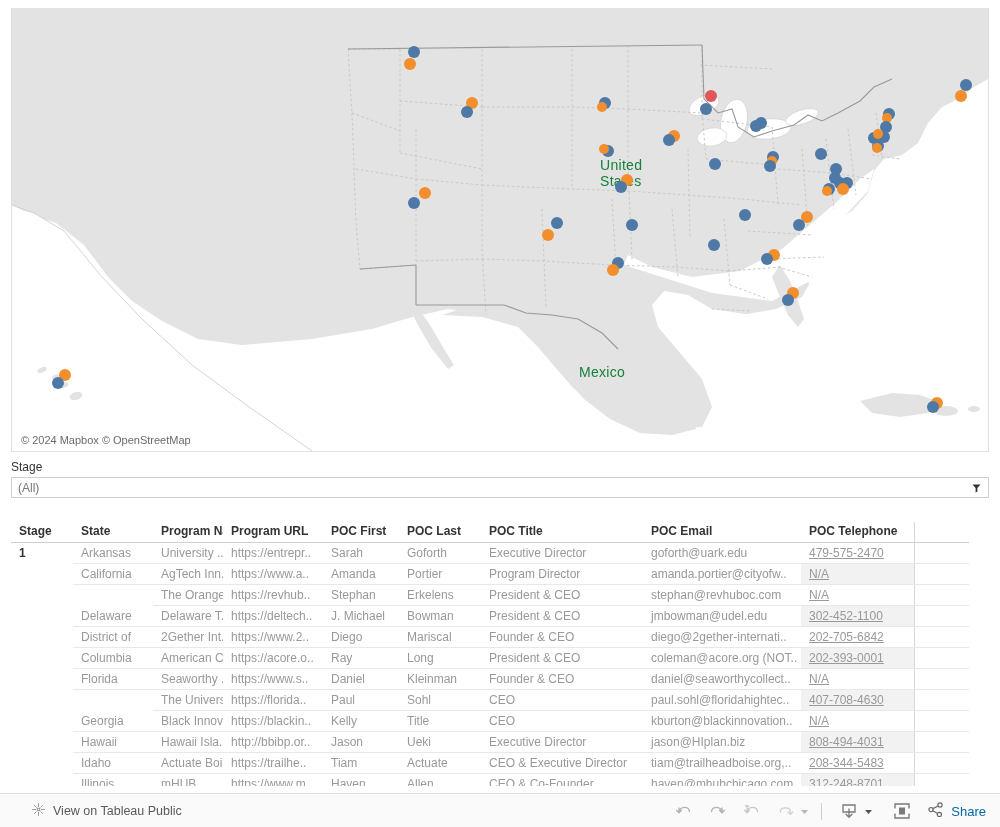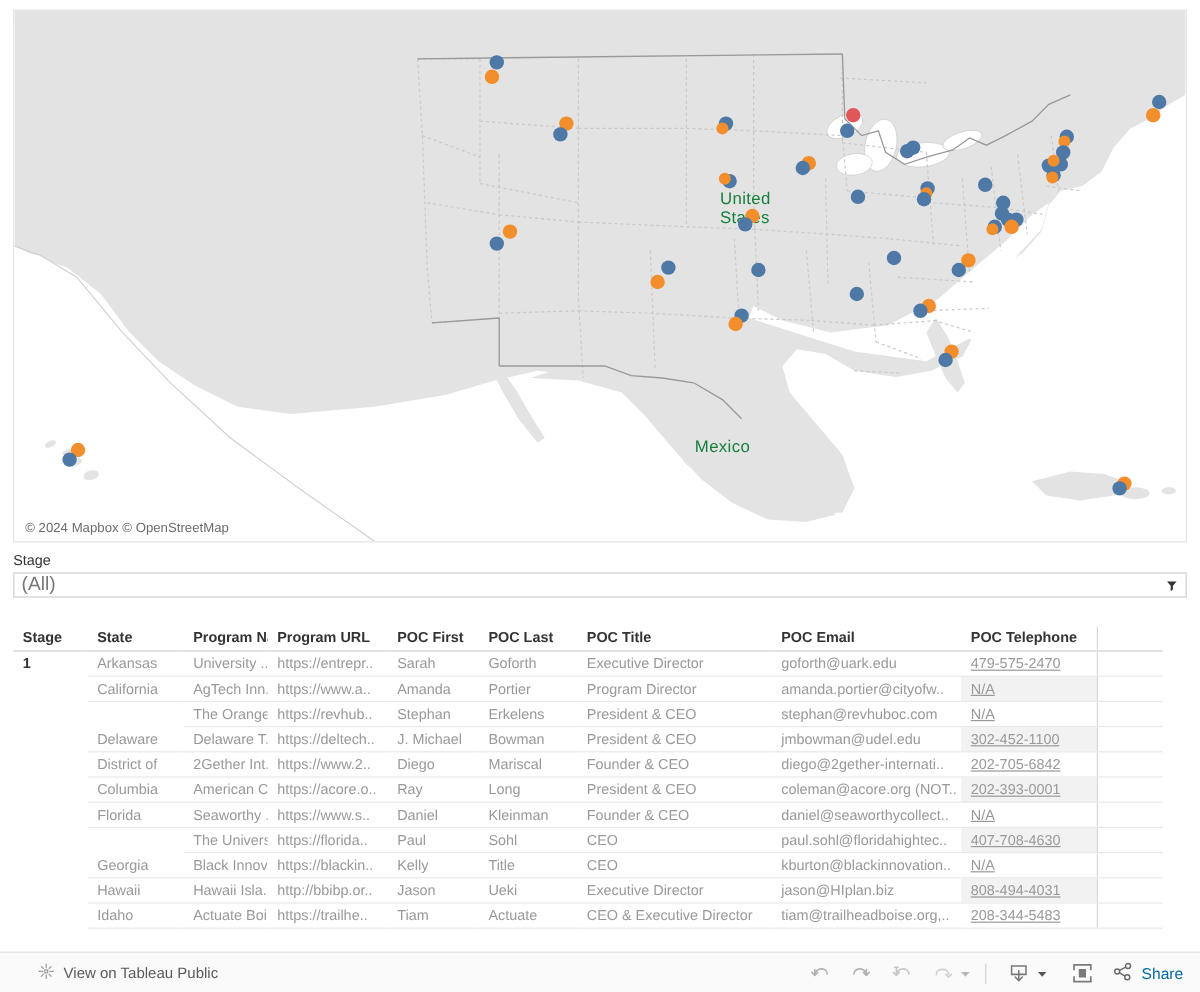--- a/index.html
+++ b/index.html
@@ -52,21 +52,21 @@
     font-family:"Liberation Sans", sans-serif;
   }
   .filter-control {
     position: relative;
     height: 21px;
     border: 1px solid #cfcfcf;
     background: #fff;
     display: flex; align-items: center;
   }
   .filter-value {
-    font-size: 16px; color:#777; padding-left:6px;
+    font-size: 12px; color:#777; padding-left:6px;
     font-family:"Liberation Sans", sans-serif;
   }
   .filter-caret {
     position:absolute; right:6px; top:50%; transform:translateY(-50%);
     width:11px; height:11px;
     display:flex; align-items:center; justify-content:center;
   }
 
   
   .table-wrap {
@@ -470,20 +470,32 @@
             <td>Idaho</td>
             <td>Actuate Boi..</td>
             <td>https://trailhe..</td>
             <td>Tiam</td>
             <td>Actuate</td>
             <td>CEO &amp; Executive Director</td>
             <td>tiam@trailheadboise.org,..</td>
             <td class="tel">208-344-5483</td>
             <td class="extra"></td>
           </tr>
+          <tr class="alt">
+            <td class="stagecell blankcell"></td>
+            <td>Illinois</td>
+            <td>mHUB</td>
+            <td>https://www.m..</td>
+            <td>Haven</td>
+            <td>Allen</td>
+            <td>CEO &amp; Co-Founder</td>
+            <td>haven@mhubchicago.com..</td>
+            <td class="tel">312-248-8701</td>
+            <td class="extra"></td>
+          </tr>
         </tbody>
     </table>
   </div>
 
   <div class="bottombar">
     <div class="tp-link">
       <span>
         <svg width="15" height="15" viewBox="0 0 15 15">
           <g stroke="#9a9a9a" stroke-width="1" fill="none">
             <path d="M7.5,1.2 L7.5,5"></path>

